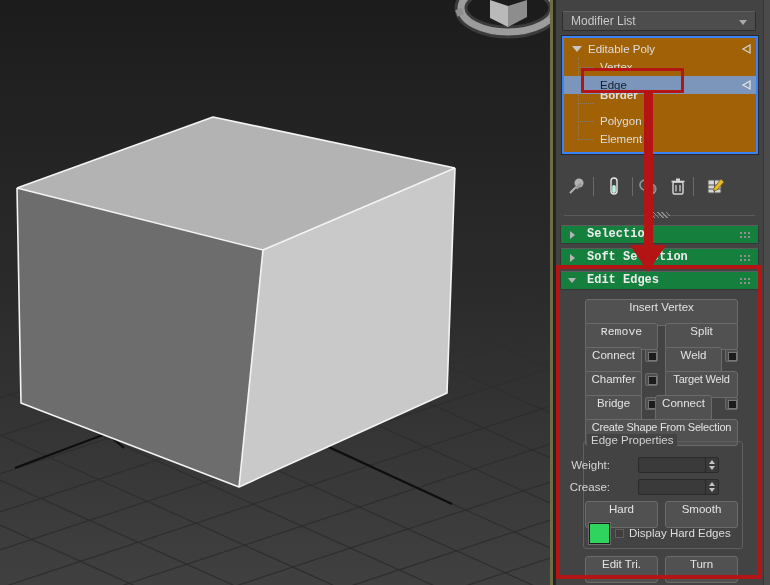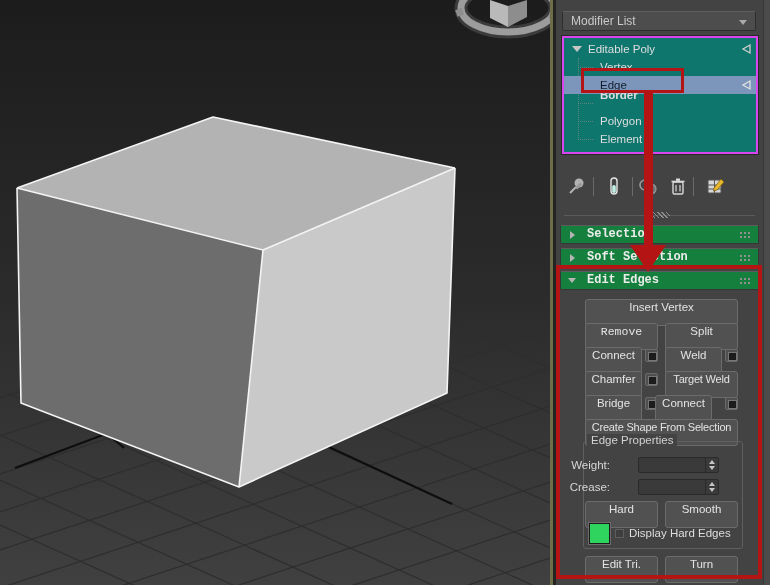--- a/index.html
+++ b/index.html
@@ -15,22 +15,22 @@
   
   #panel{position:absolute;left:556px;top:0;width:207px;height:585px;background:#434343;font-size:11.5px;color:#d8d8d8;}
   .right-strip{position:absolute;left:763px;top:0;width:7px;height:585px;background:#4b4b4b;border-left:1px solid #383838;}
 
   .combo{position:absolute;left:6px;top:11px;width:194px;height:20px;background:#4d4d4d;
     border:1px solid #2d2d2d;border-top-color:#5f5f5f;border-radius:2px;color:#c9c9c9;
     font-size:12px;line-height:18px;padding-left:8px;}
   .combo .arr{position:absolute;right:8px;top:8px;width:0;height:0;
     border-left:4px solid transparent;border-right:4px solid transparent;border-top:5px solid #a9a9a9;}
 
-  .stack{position:absolute;left:6px;top:36px;width:196px;height:118px;background:#0f766e;
-    border:2px solid #d946ef;outline:1px solid #2a2a2a;}
+  .stack{position:absolute;left:6px;top:36px;width:196px;height:118px;background:#a16207;
+    border:2px solid #3b82f6;outline:1px solid #2a2a2a;}
   .srow{position:absolute;left:0;width:192px;height:18px;line-height:18px;color:#dedede;font-size:11.5px;}
   .srow.sel{background:#7b95bb;color:#141e2b;}
   .srow .txt{position:absolute;left:36px;top:0;}
   .srow .txt.root{left:24px;}
   .exp-arr{position:absolute;left:8px;top:6px;width:0;height:0;
     border-left:5px solid transparent;border-right:5px solid transparent;border-top:6px solid #c6c6c6;}
   .tree-v{position:absolute;left:14px;top:20px;width:1px;height:82px;border-left:1px dotted #8a8a8a;opacity:.65;}
   .tree-h{position:absolute;left:14px;width:15px;height:1px;border-top:1px dotted #8a8a8a;opacity:.65;}
   .tri-out{position:absolute;left:176px;top:3px;width:12px;height:12px;}
 

